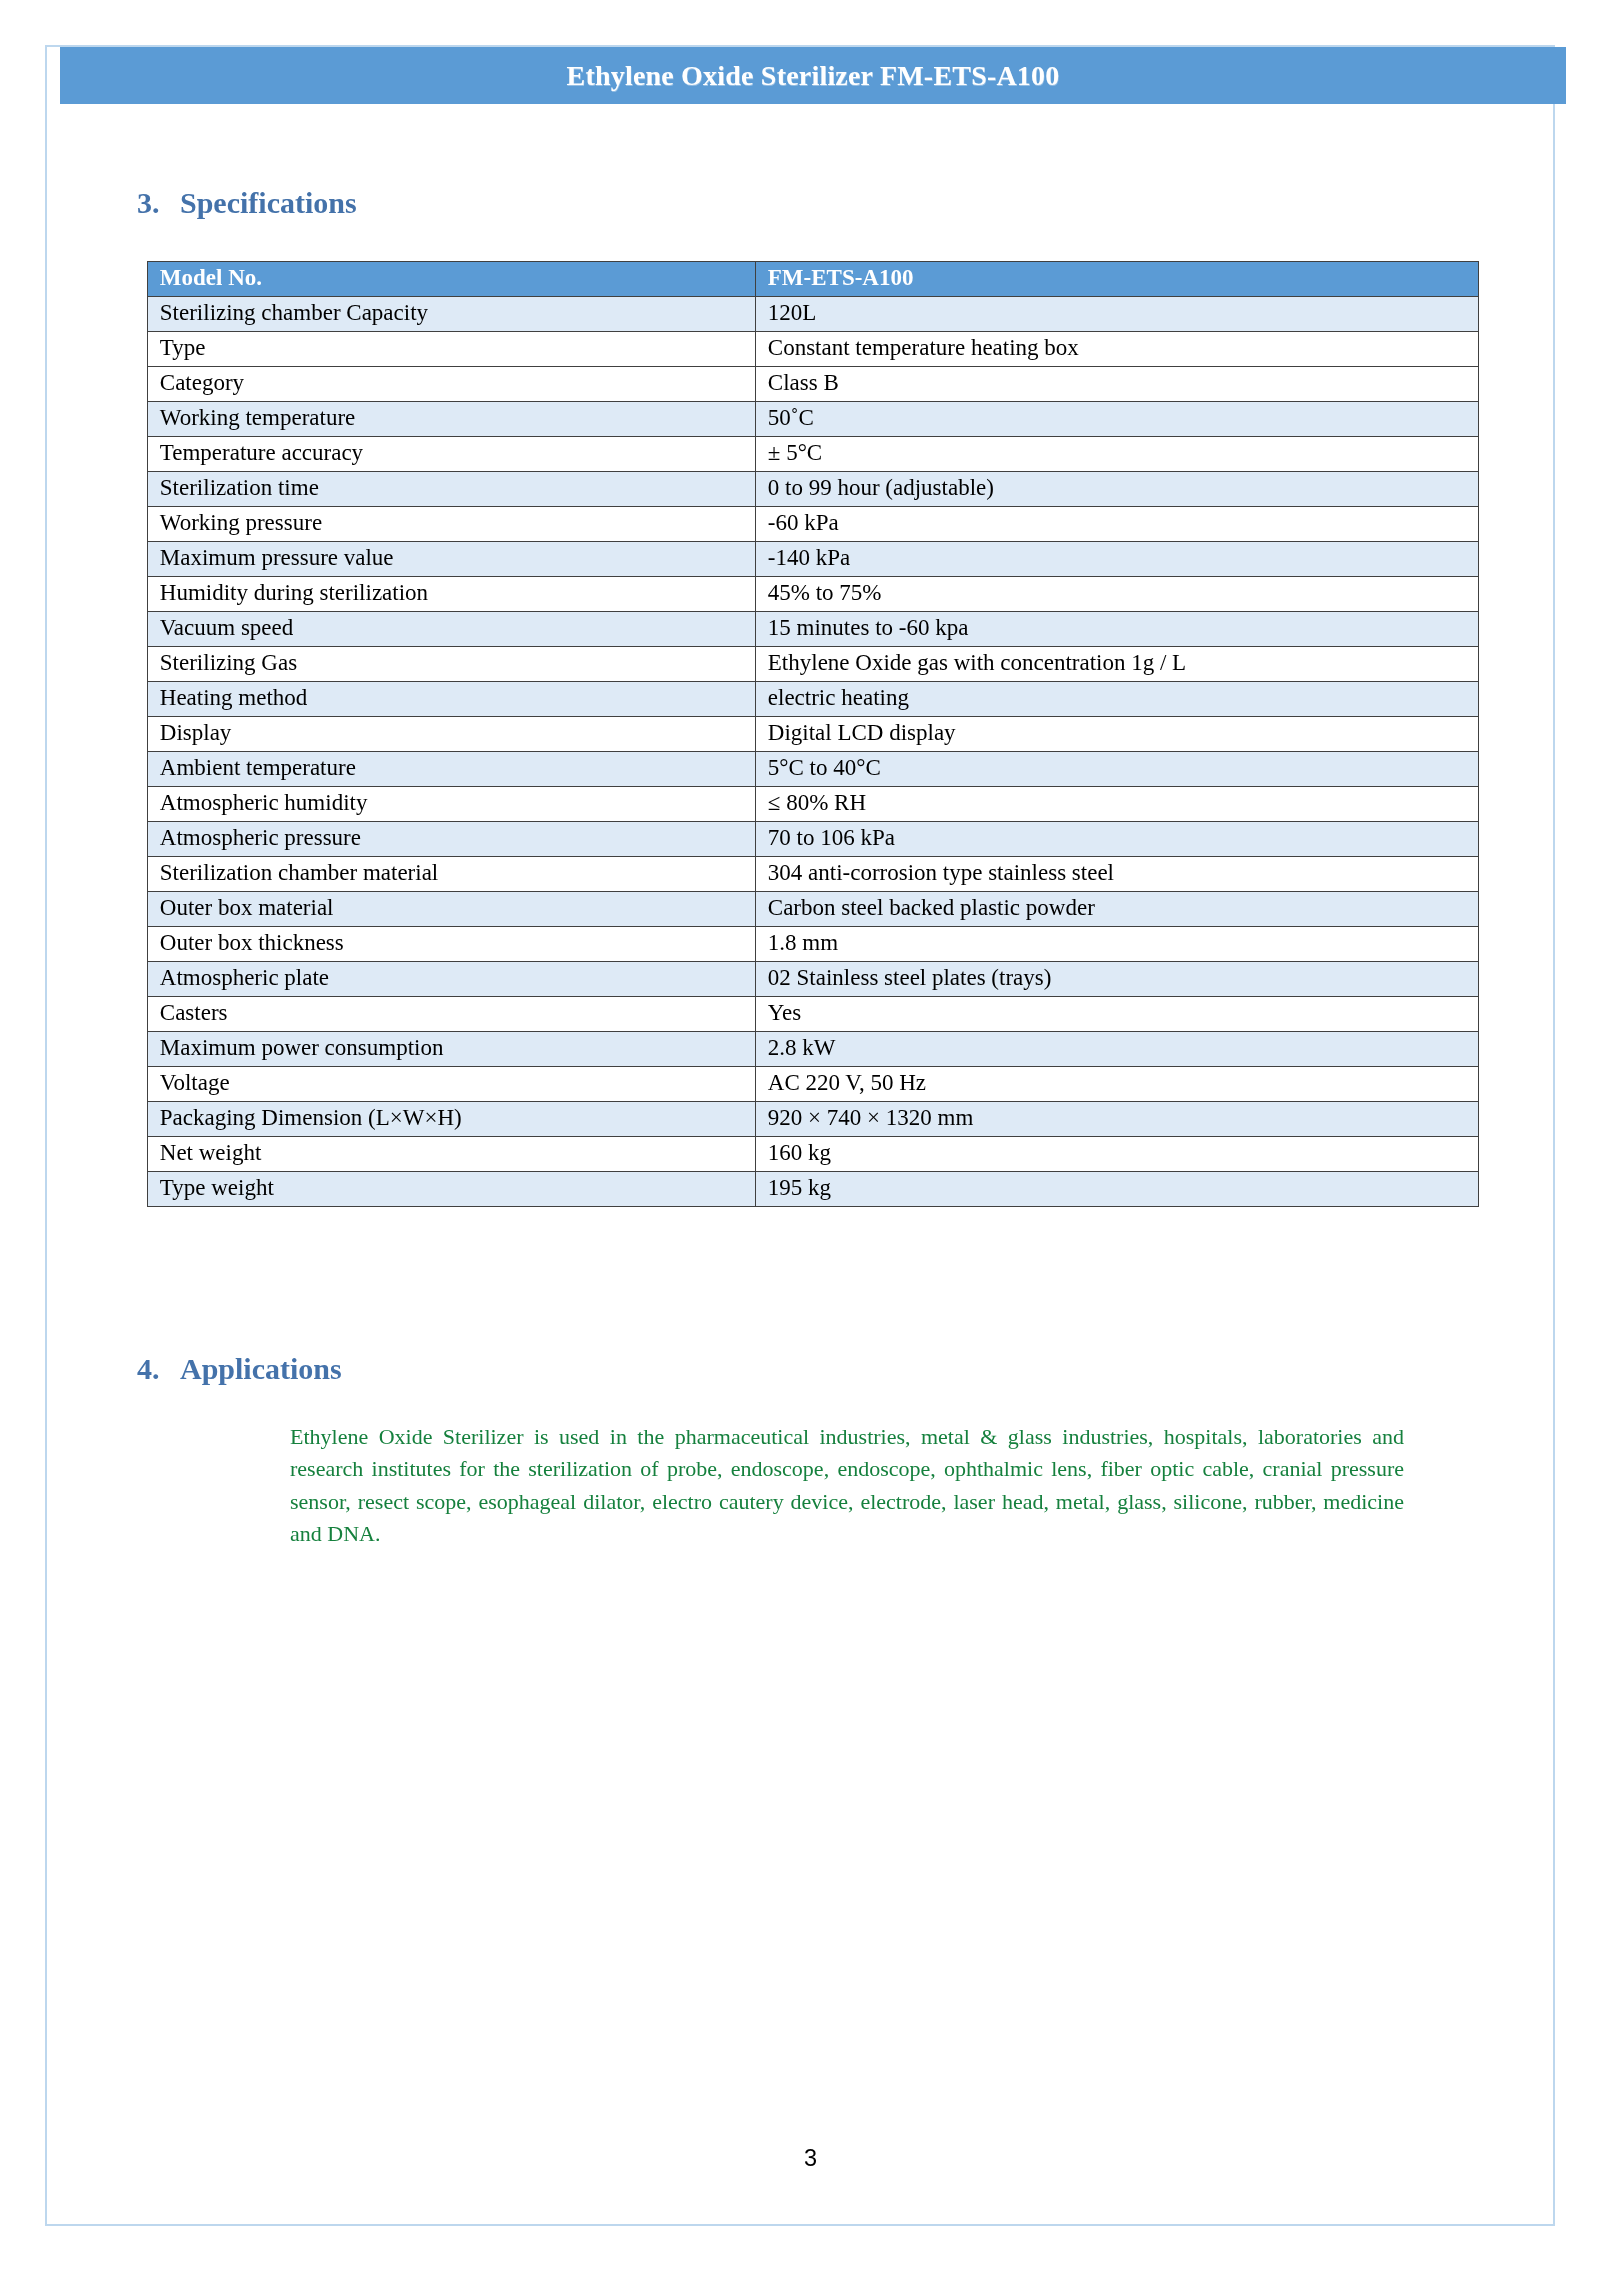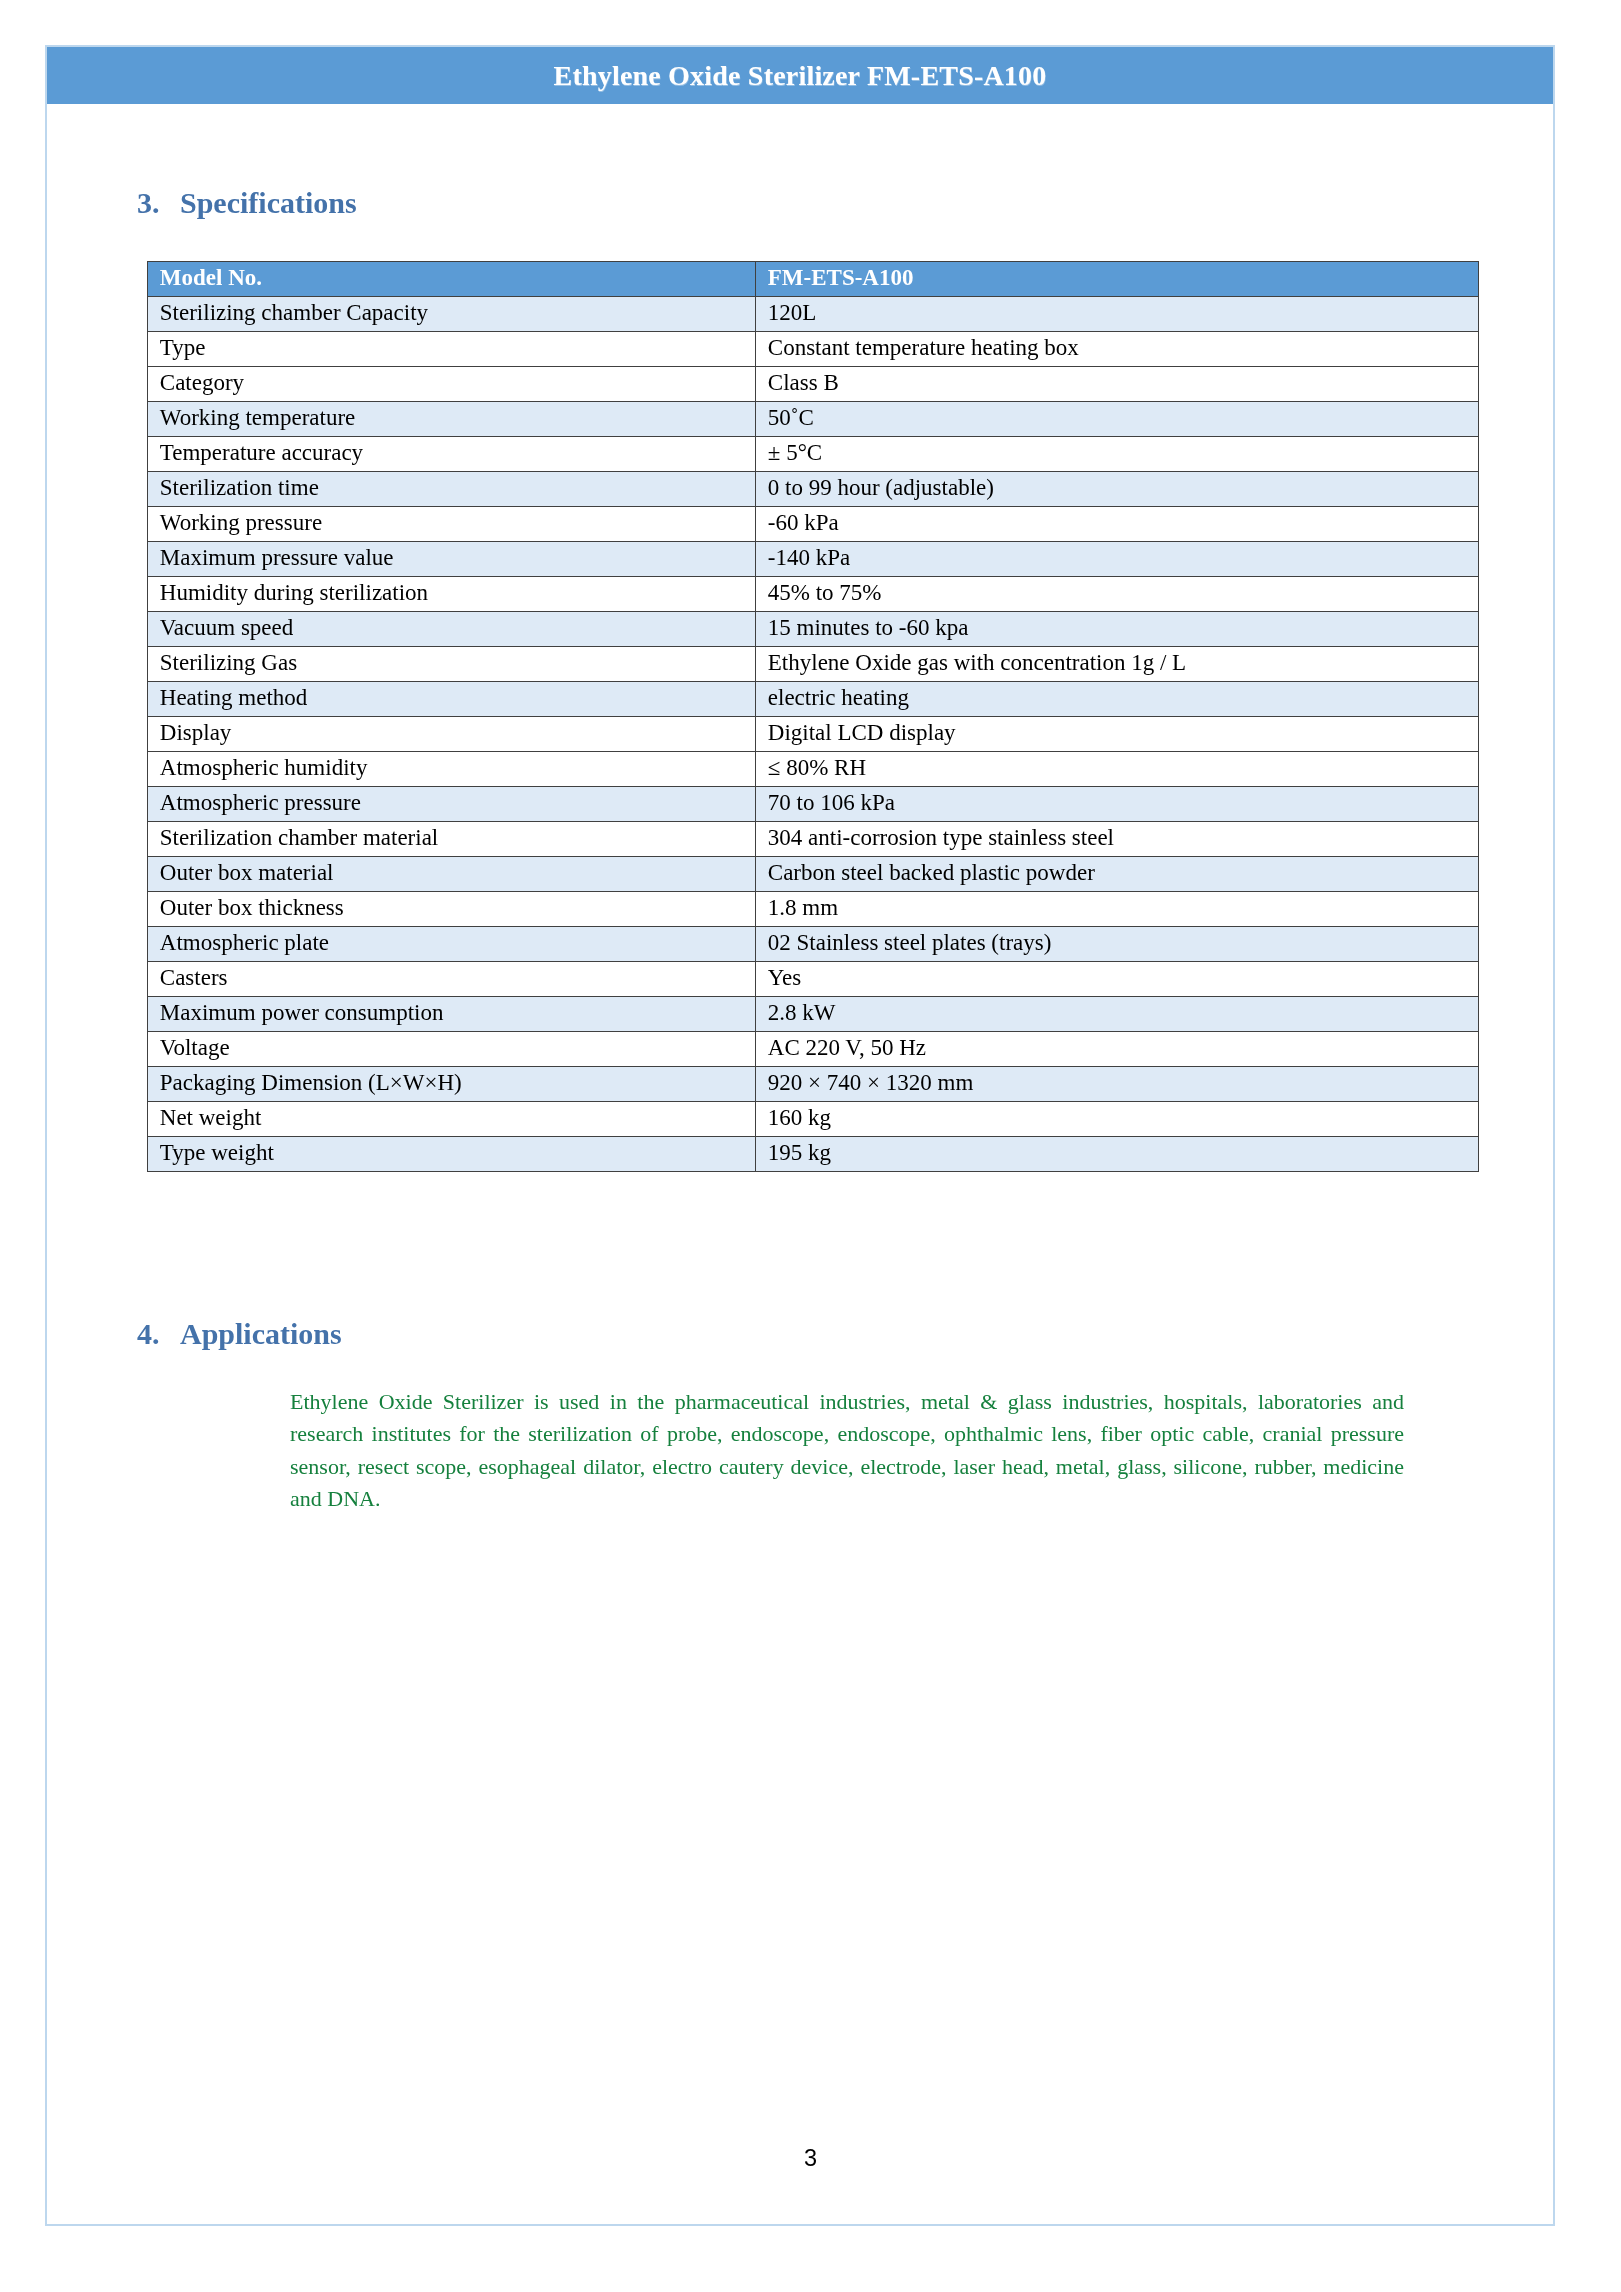--- a/index.html
+++ b/index.html
@@ -21,21 +21,21 @@
     left: 45px;
     top: 45px;
     width: 1510px;
     height: 2181px;
     border: 2px solid #bdd7ee;
     box-sizing: border-box;
   }
   
   .title-banner {
     position: absolute;
-    left: 47px;
+    left: 60px;
     top: 47px;
     width: 1506px;
     height: 57px;
     background: #5b9bd5;
     display: flex;
     align-items: center;
     justify-content: center;
   }
   .title-banner-text {
     color: #ffffff;
@@ -221,20 +221,24 @@
               <td class="value">Ethylene Oxide gas with concentration 1g / L</td>
             </tr>
             <tr class="alt">
               <td class="label">Heating method</td>
               <td class="value">electric heating</td>
             </tr>
             <tr class="plain">
               <td class="label">Display</td>
               <td class="value">Digital LCD display</td>
             </tr>
+            <tr class="alt">
+              <td class="label">Ambient temperature</td>
+              <td class="value">5°C to 40°C</td>
+            </tr>
             <tr class="plain">
               <td class="label">Atmospheric humidity</td>
               <td class="value">≤ 80% RH</td>
             </tr>
             <tr class="alt">
               <td class="label">Atmospheric pressure</td>
               <td class="value">70 to 106 kPa</td>
             </tr>
             <tr class="plain">
               <td class="label">Sterilization chamber material</td>

